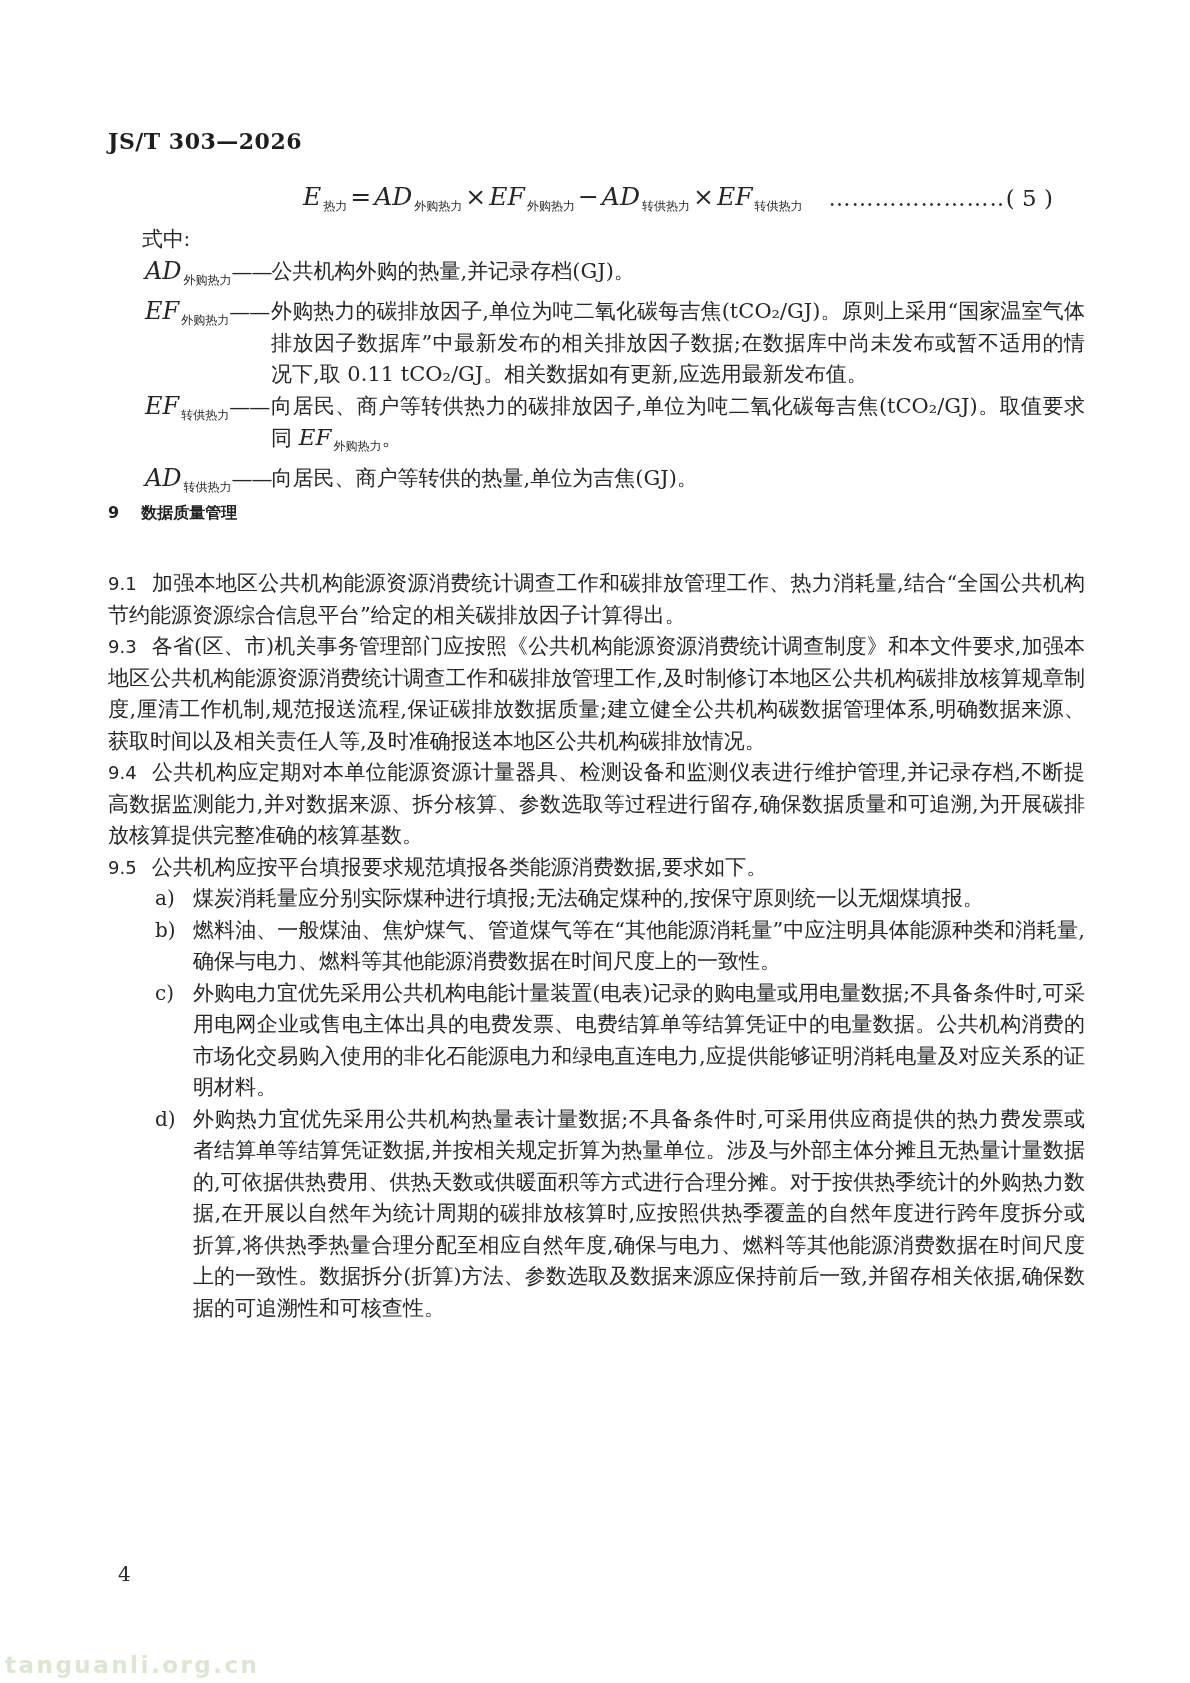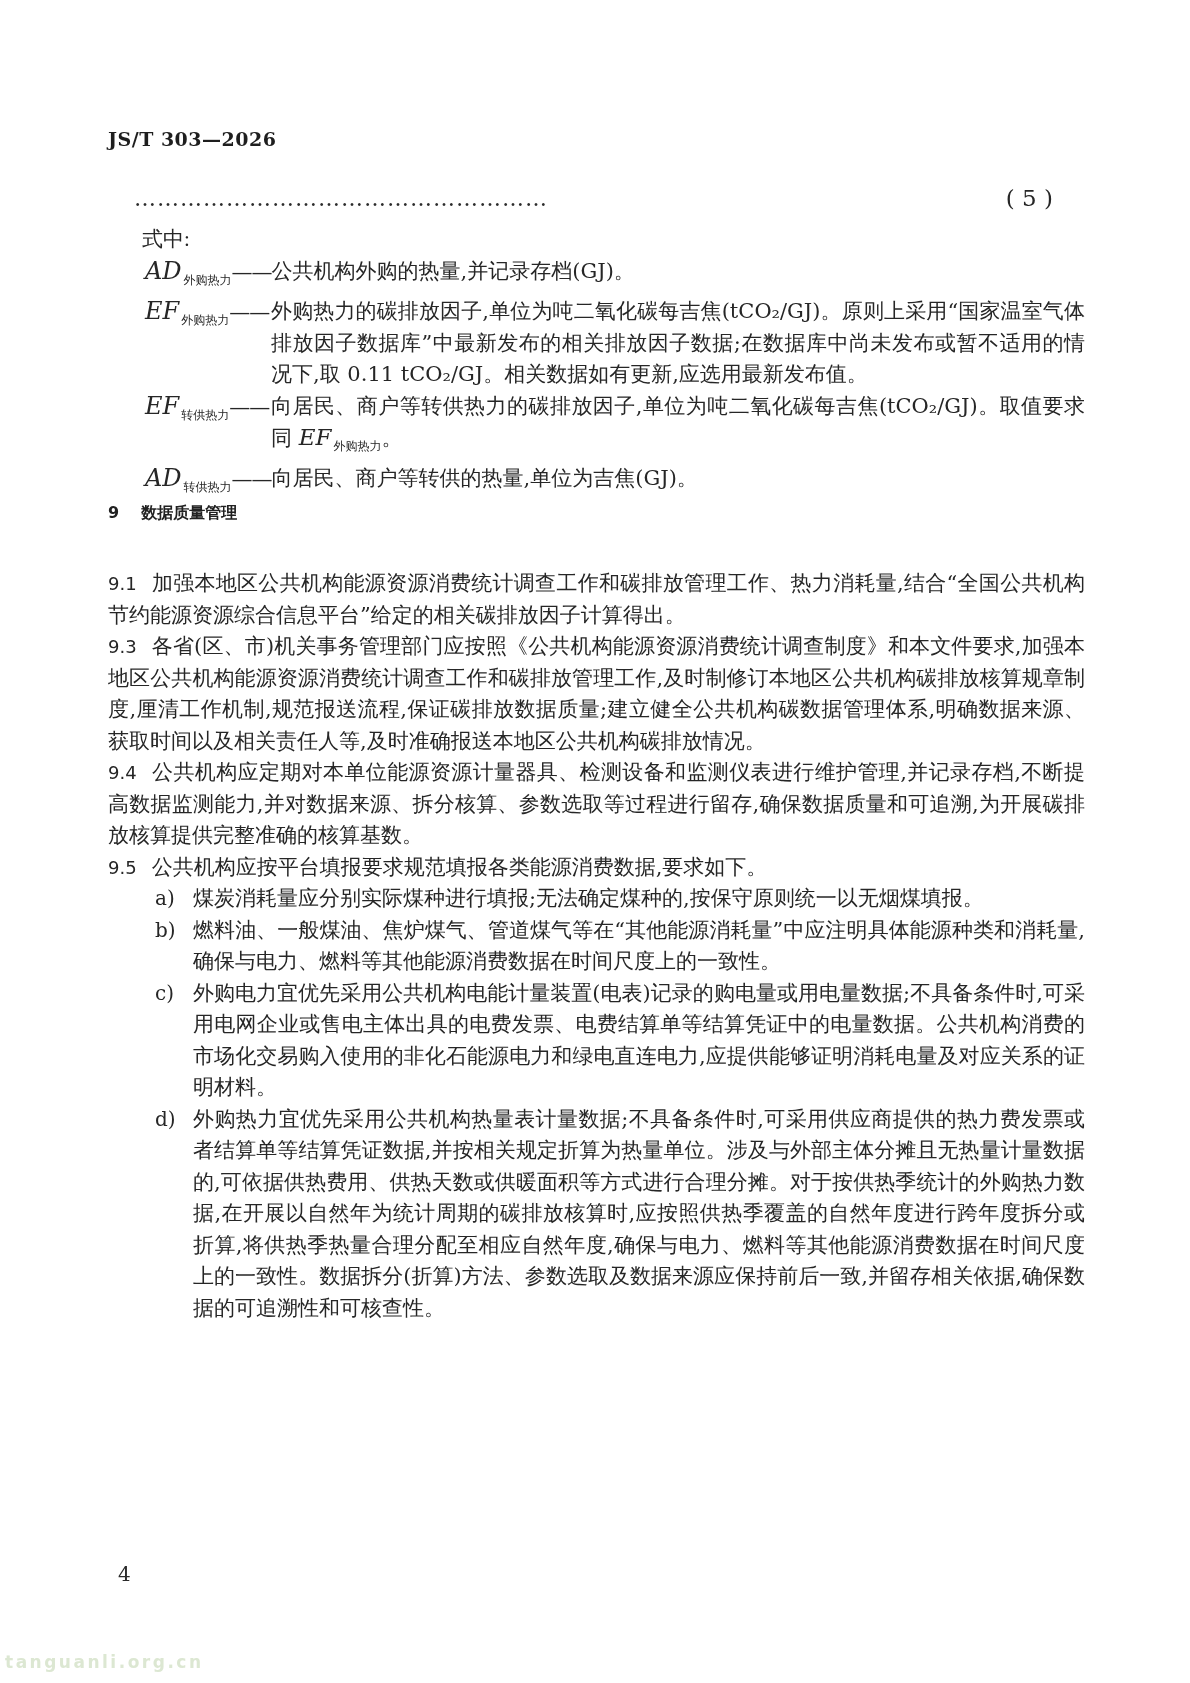--- a/index.html
+++ b/index.html
@@ -12,21 +12,21 @@
     margin: 0 auto;
     overflow: hidden;
     font-family: "DejaVu Serif", "Liberation Serif", serif;
     color: #262626;
   }
   
   .doc-header {
     position: absolute;
     top: 128px;
     left: 108px;
-    font-size: 19px;
+    font-size: 22px;
     font-weight: bold;
     letter-spacing: 0.5px;
     color: #1e1e1e;
   }
   
   .formula-section {
     position: absolute;
     top: 176px;
     left: 108px;
     right: 105px;
@@ -107,35 +107,36 @@
     top: 1562px;
     left: 118px;
     font-size: 20px;
     color: #2b2b2b;
   }
   .watermark {
     position: absolute;
     top: 1652px;
     left: 5px;
     font-family: "DejaVu Sans", "Liberation Sans", sans-serif;
-    font-size: 17px;
+    font-size: 23px;
     font-weight: bold;
     letter-spacing: 2.5px;
     color: #dce7d2;
   }
 </style>
 </head>
 <body>
 
 <div class="page">
 
   <div class="doc-header">JS/T 303—2026</div>
 
   <div class="formula-section">
     <div class="formula-row">
+      <span class="f-body"><i>E</i><sub class="csub">热力</sub><span class="op">=</span><i>AD</i><sub class="csub">外购热力</sub><span class="op">×</span><i>EF</i><sub class="csub">外购热力</sub><span class="op">−</span><i>AD</i><sub class="csub">转供热力</sub><span class="op">×</span><i>EF</i><sub class="csub">转供热力</sub></span>
       <span class="f-dots">………………………………………………</span>
       <span class="f-num">( 5 )</span>
     </div>
 
     <div class="where-label">式中:</div>
 
     <div class="defs">
 
       <div class="def-row">
         <span class="def-sym"><i class="var">AD</i><sub class="csub">外购热力</sub><span class="def-dash">——</span></span>

